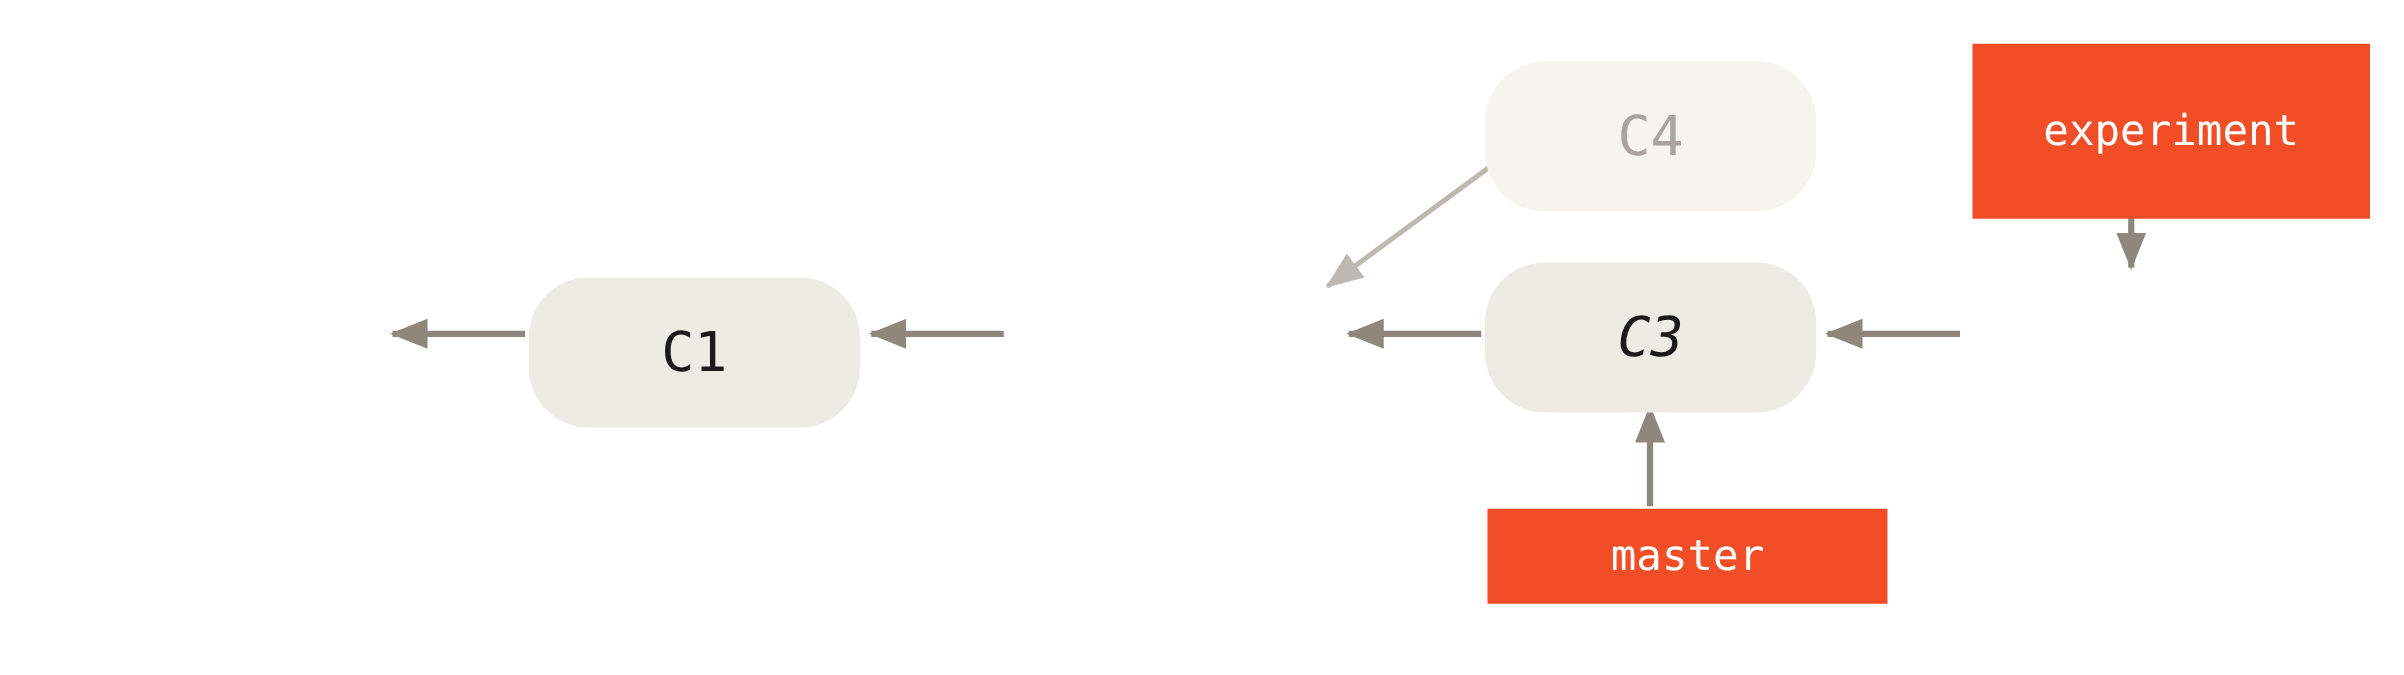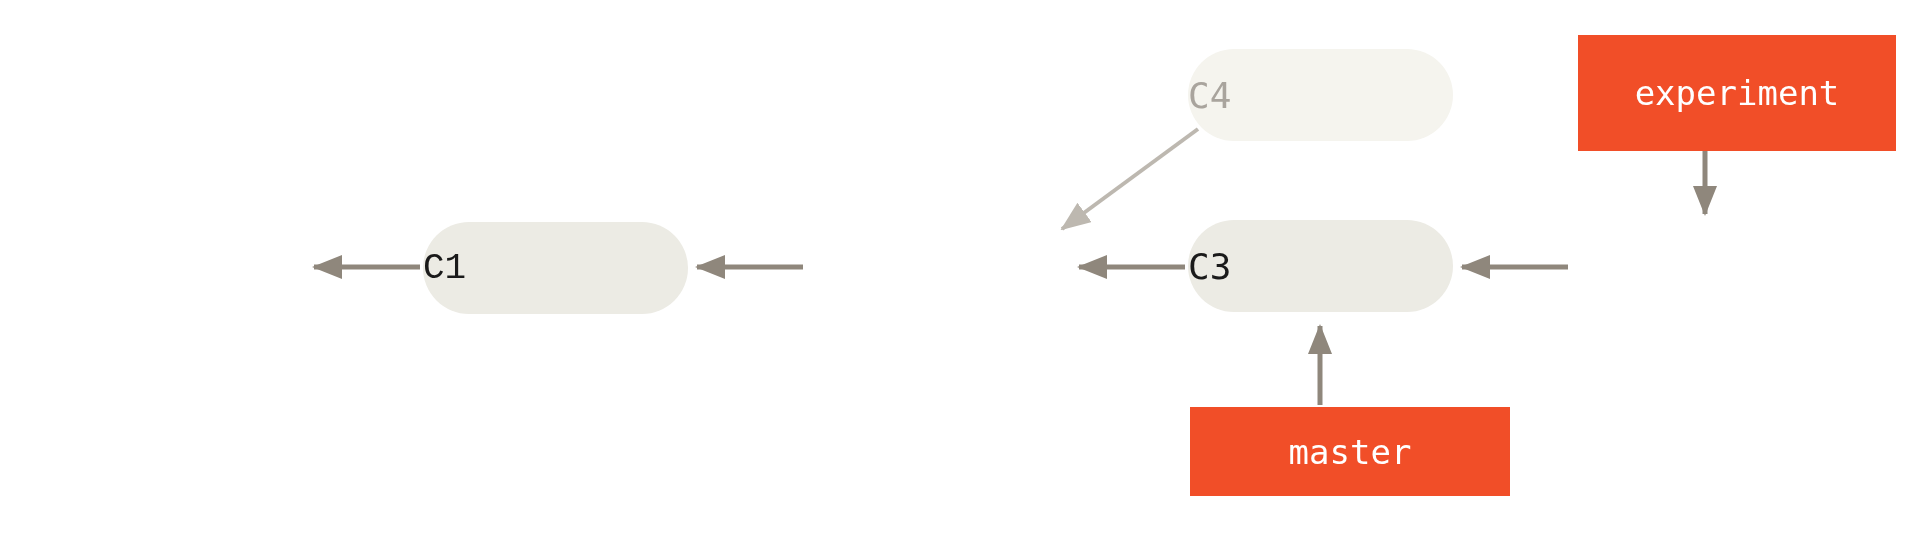--- a/index.html
+++ b/index.html
@@ -21,46 +21,46 @@
     overflow:hidden;
     font-family:"DejaVu Sans Mono","Liberation Mono",monospace;
   }
   .edges-layer{position:absolute;left:0;top:0;width:1923px;height:540px;}
   .edge{stroke:var(--arrow);stroke-width:5;fill:none;}
   .edge-ghost{stroke:var(--ghost-arrow);stroke-width:4;fill:none;}
   .head-solid{fill:var(--arrow);}
   .head-ghost{fill:var(--ghost-arrow);}
   .commit{
     position:absolute;
-    width:265px;height:92px;
+    width:265px;height:120px;
     border-radius:48px;
     background:var(--commit-fill);
     color:var(--commit-text);
-    display:flex;align-items:center;
-    font-size:36px;
+    display:flex;align-items:center;justify-content:center;
+    font-size:44px;
   }
   .commit.ghost{
     background:var(--ghost-fill);
     color:var(--ghost-text);
   }
   .branch{
     position:absolute;
     background:var(--branch-fill);
     color:var(--branch-text);
     display:flex;align-items:center;justify-content:center;
     font-size:34px;
   }
   .pos-c0{left:40px;top:222px;}
-  .pos-c1{left:423px;top:222px;font-family:Liberation Mono, monospace;}
+  .pos-c1{left:423px;top:222px;}
   .pos-c2{left:805px;top:222px;}
-  .pos-c3{left:1188px;top:220px;}
+  .pos-c3{left:1188px;top:210px;font-style:italic;}
   .pos-c4p{left:1571px;top:222px;}
   .pos-c4ghost{left:1188px;top:49px;}
-  .pos-experiment{left:1578px;top:35px;width:318px;height:116px;}
-  .pos-master{left:1190px;top:407px;width:320px;height:89px;}
+  .pos-experiment{left:1578px;top:35px;width:318px;height:140px;}
+  .pos-master{left:1190px;top:407px;width:320px;height:76px;}
 </style>
 </head>
 <body>
 
 <div class="canvas">
 
   <svg class="edges-layer" viewBox="0 0 1923 540" xmlns="http://www.w3.org/2000/svg">
     <defs>
       <marker id="headSolid" markerUnits="userSpaceOnUse" markerWidth="30" markerHeight="24" viewBox="0 0 30 24" refX="28" refY="12" orient="auto">
         <polygon class="head-solid" points="0,0 30,12 0,24"></polygon>

